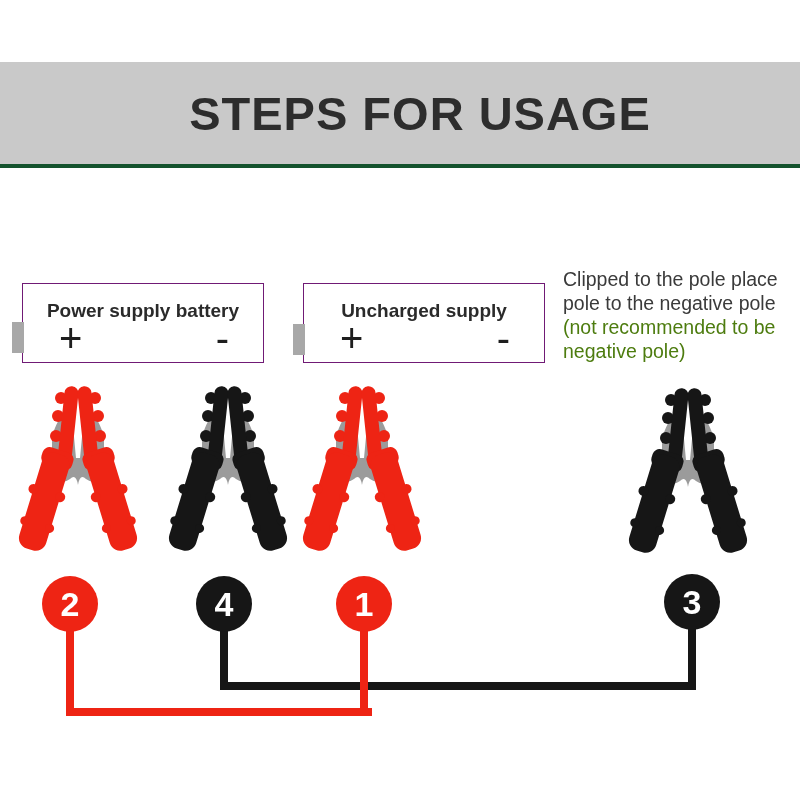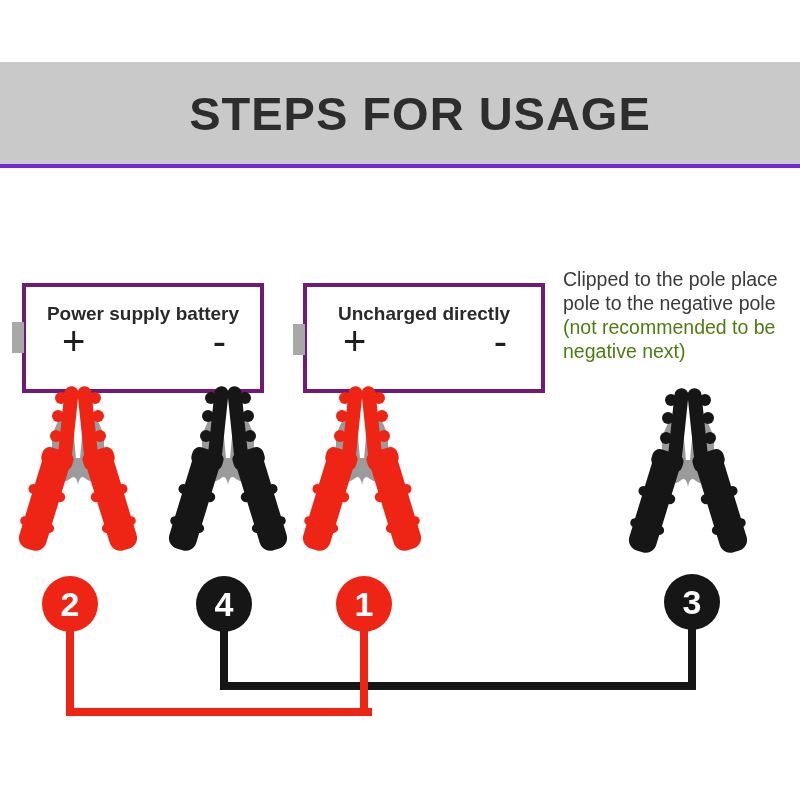--- a/index.html
+++ b/index.html
@@ -2,27 +2,27 @@
 <html><head>
 <meta charset="utf-8">
 <style>
   * { margin:0; padding:0; box-sizing:border-box; }
   html,body { background:#ffffff; }
   body { font-family:"Liberation Sans", sans-serif; }
   #stage { position:relative; width:800px; height:800px; background:#ffffff; overflow:hidden; }
 
   
   .band { position:absolute; left:0; top:62px; width:800px; height:106px;
-          background:#c9c9c9; border-bottom:4px solid #6d28d9;
+          background:#c9c9c9; border-bottom:4px solid #14532d;
           display:flex; align-items:center; justify-content:center;padding-left:40px; }
   .band h1 { font-size:47px; font-weight:bold; letter-spacing:1px; color:#2d2d2d; }
 
   
-  .battery { position:absolute; top:283px; width:242px; height:110px;
-             background:#ffffff; border:4px solid #701a75; }
+  .battery { position:absolute; top:283px; width:242px; height:80px;
+             background:#ffffff; border:1px solid #701a75; }
   .battery.b1 { left:22px; }
   .battery.b2 { left:303px; }
   .battery .blabel { display:block; text-align:center; margin-top:16px;
                      font-size:19px; font-weight:bold; color:#2a2a2a; }
   .sign { position:absolute; font-size:40px; font-weight:400; color:#1e1e1e; top:34px; line-height:1; }
   .sign.plus  { left:36px; }
   .sign.minus { right:34px; }
   .tab { position:absolute; width:12px; height:31px; background:#a8a8a8; }
   .tab.t1 { left:12px;  top:322px; }
   .tab.t2 { left:293px; top:324px; }
@@ -111,31 +111,31 @@
   </div>
 
   <div class="battery b1">
     <span class="blabel">Power supply battery</span>
     <span class="sign plus">+</span>
     <span class="sign minus">-</span>
   </div>
   <div class="tab t1"></div>
 
   <div class="battery b2">
-    <span class="blabel">Uncharged directly</span>
+    <span class="blabel">Uncharged supply</span>
     <span class="sign plus">+</span>
     <span class="sign minus">-</span>
   </div>
   <div class="tab t2"></div>
 
   <div class="note">
     <div class="plain">Clipped to the pole place</div>
     <div class="plain">pole to the negative pole</div>
     <div class="warn">(not recommended to be</div>
-    <div class="warn">negative next)</div>
+    <div class="warn">negative pole)</div>
   </div>
 
   <svg class="clamp red cA">
       <use href="#clamp-shape"></use>
     </svg>
   <svg class="clamp black cB">
       <use href="#clamp-shape"></use>
     </svg>
   <svg class="clamp red cC">
       <use href="#clamp-shape"></use>

